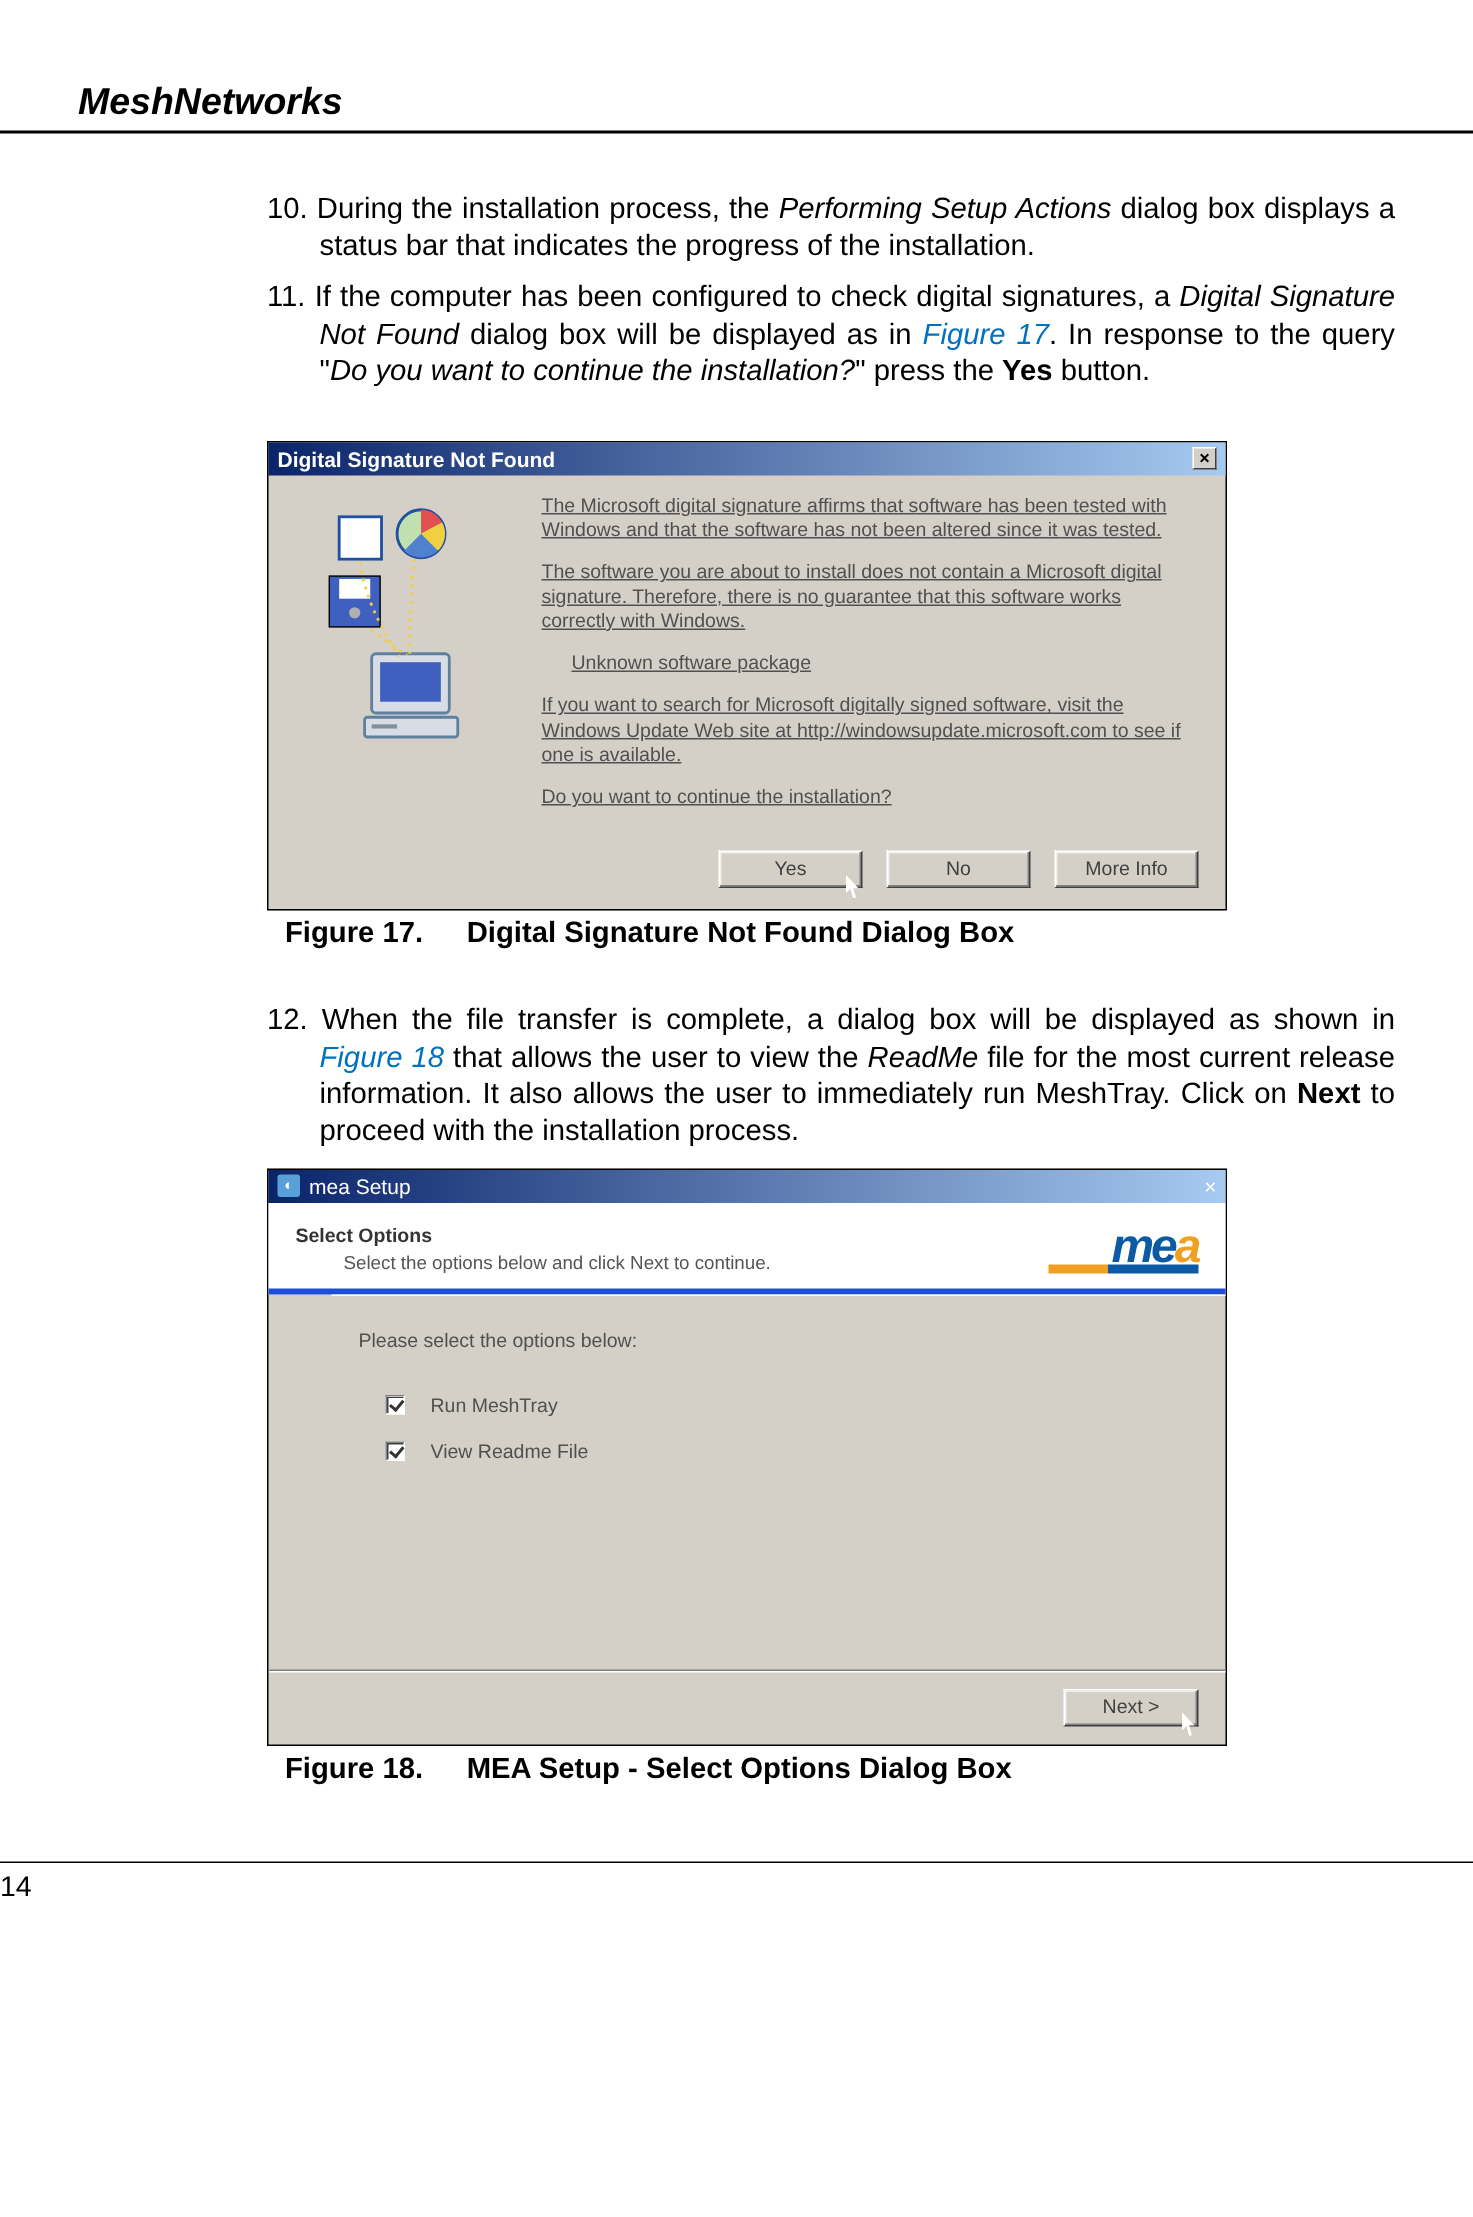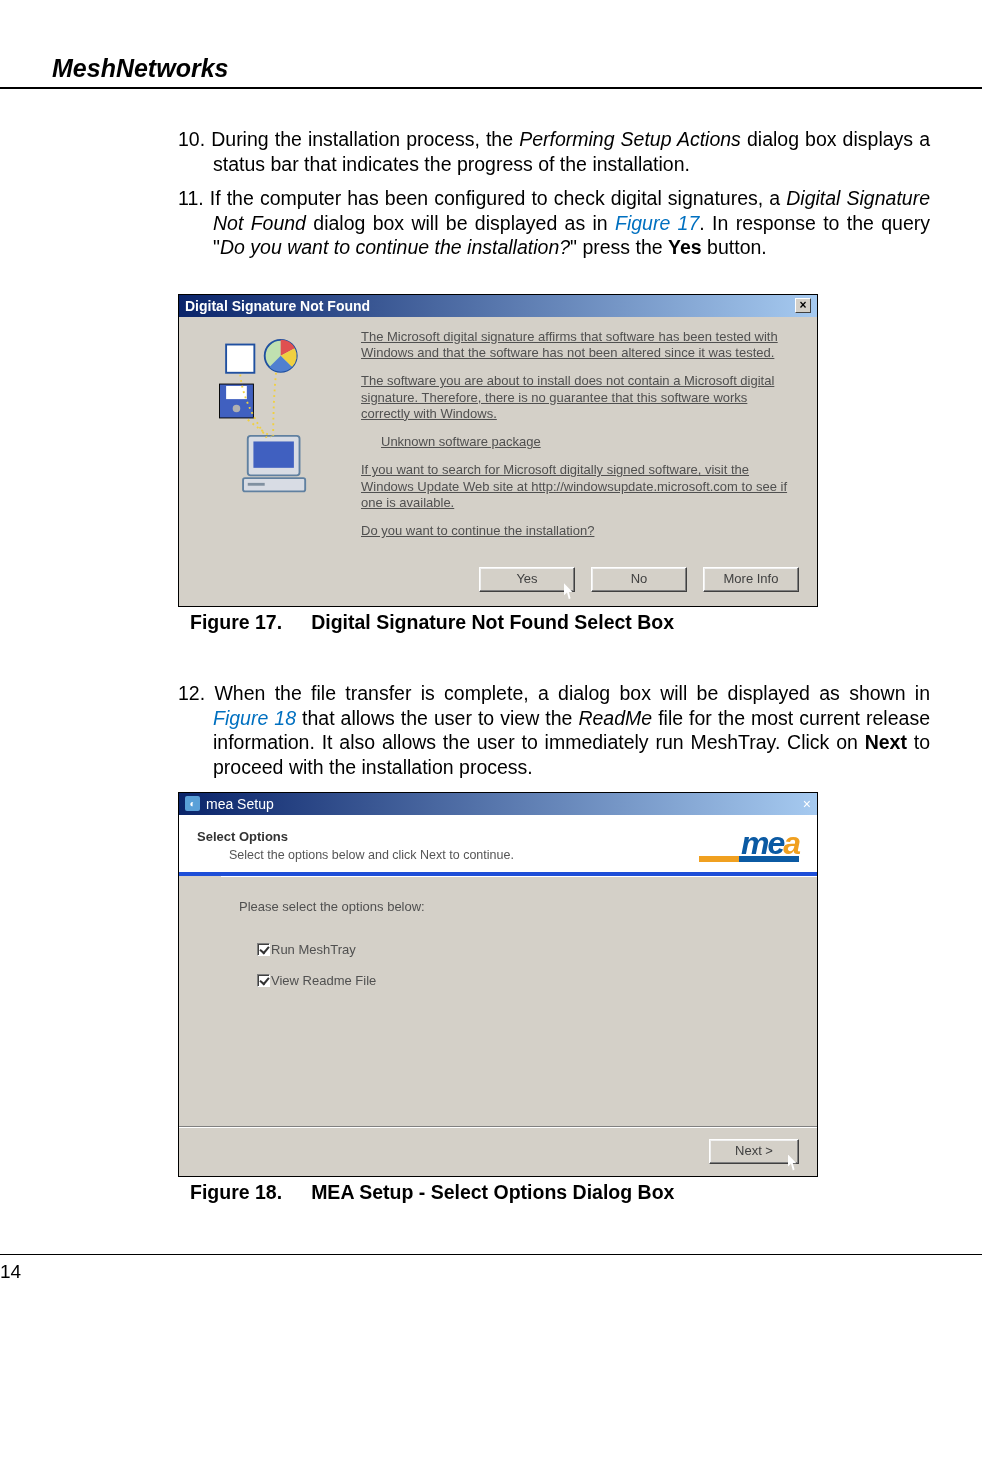--- a/index.html
+++ b/index.html
@@ -213,21 +213,21 @@
   .dlg2-body .prompt {
     color: #505050;
     font-size: 13px;
     margin-bottom: 28px;
   }
   .chk-row {
     margin-left: 18px;
     margin-bottom: 16px;
     display: flex;
     align-items: center;
-    gap: 1px;
+    gap: 17px;
     color: #505050;
     font-size: 13px;
   }
   .chk {
     width: 13px;
     height: 13px;
     background: #fff;
     border: 1px solid #808080;
     border-right-color: #fff;
     border-bottom-color: #fff;
@@ -317,25 +317,25 @@
           <p>Do you want to continue the installation?</p>
         </div>
       </div>
       <div class="dlg-buttons">
         <div class="win-btn cursor">Yes</div>
         <div class="win-btn">No</div>
         <div class="win-btn">More Info</div>
       </div>
     </div>
     <div class="fig-caption">
-      <span class="cap-num">Figure 17.</span><span>Digital Signature Not Found Select Box</span>
+      <span class="cap-num">Figure 17.</span><span>Digital Signature Not Found Dialog Box</span>
     </div>
   </div>
 
-  <div class="list-item" style="margin-top:47px;">
+  <div class="list-item" style="margin-top:34px;">
     <span class="indent">
       <span class="num">12.</span>
       <span>When the file transfer is complete, a dialog box will be displayed as shown in </span><a class="figlink">Figure 18</a><span> that allows the user to view the </span><span class="italic">ReadMe</span><span> file for the most current release information.  It also allows the user to immediately run MeshTray.  Click on </span><span class="bold">Next</span><span> to proceed with the installation process.</span>
     </span>
   </div>
 
   <div class="fig-container" style="margin-top:12px;">
     <div class="dlg2">
       <div class="titlebar2">
         <span class="t-left">

